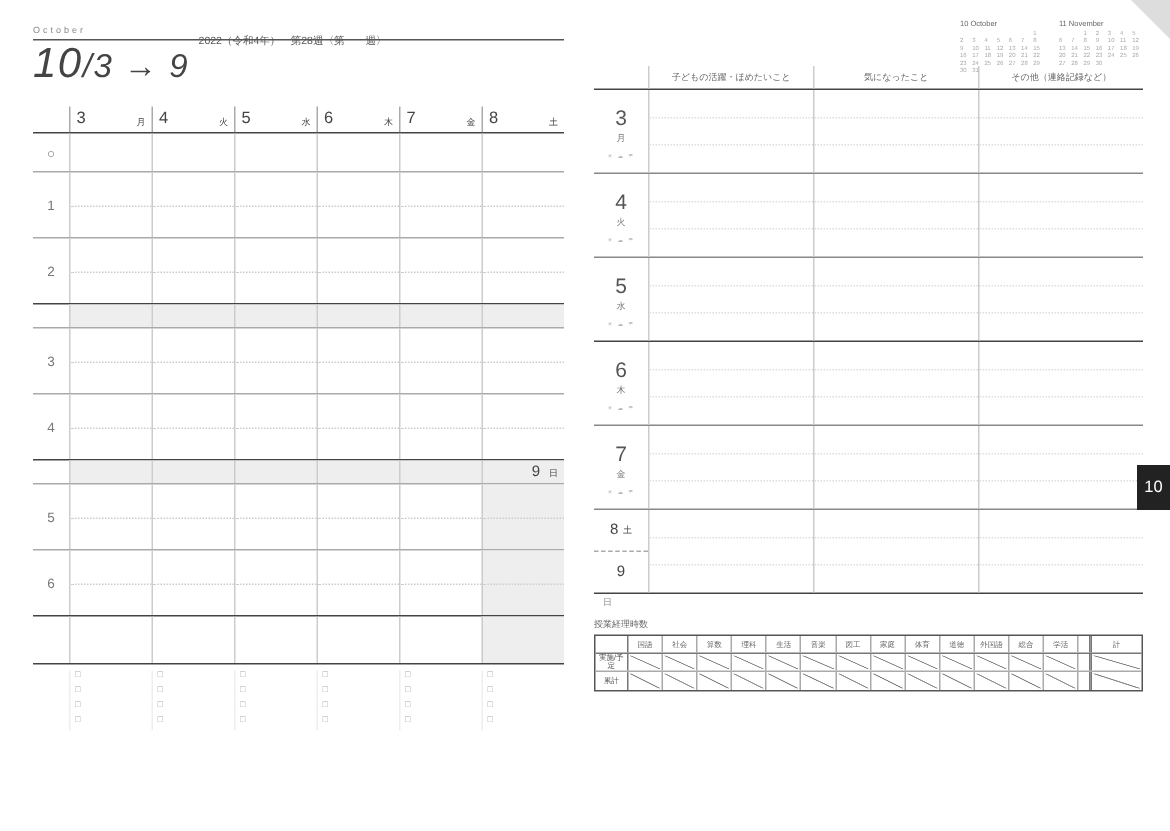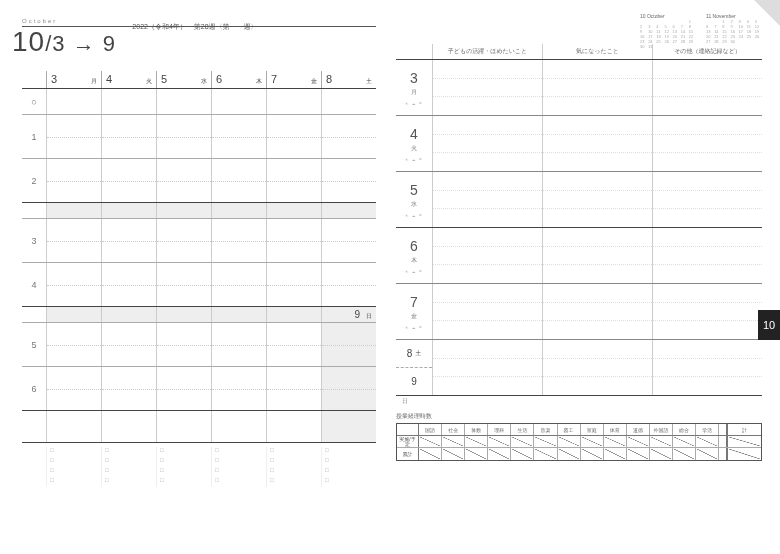--- a/index.html
+++ b/index.html
@@ -13,21 +13,21 @@
     position: relative;
     display: flex;
     overflow: hidden;
   }
   .page { position: relative; }
   .page-left { width: 390px; height: 554px; padding: 14px 14px 12px 22px; }
   .page-right { width: 390px; height: 554px; padding: 14px 18px 12px 6px; }
 
   .top-line { border-top: 1px solid #555; margin-top: 12px; }
   .month-label { position: absolute; top: 18px; left: 22px; font-size: 6px; letter-spacing: 2px; color: #888; }
-  .date-range { position: absolute; top: 26px; left: 12px; font-size: 22px; font-weight: 300; letter-spacing: 1px; }
+  .date-range { position: absolute; top: 26px; left: 22px; font-size: 22px; font-weight: 300; letter-spacing: 1px; font-style: italic; }
   .date-range .big { font-size: 28px; }
   .header-meta { position: absolute; top: 22px; left: 0; right: 0; text-align: center; font-size: 7px; color: #555; }
 
   
   .week-header { display: flex; border-bottom: 1px solid #444; margin-top: 44px; height: 18px; }
   .period-col { width: 24px; flex: 0 0 24px; }
   .day-col { flex: 1; border-left: 1px solid #aaa; position: relative; display: flex; align-items: flex-start; justify-content: space-between; padding: 2px 4px 0; font-size: 11px; }
   .day-col .yobi { font-size: 6px; align-self: flex-end; margin-bottom: 2px; }
 
   .week-row { display: flex; height: 58px; border-bottom: 1px solid #aaa; }

